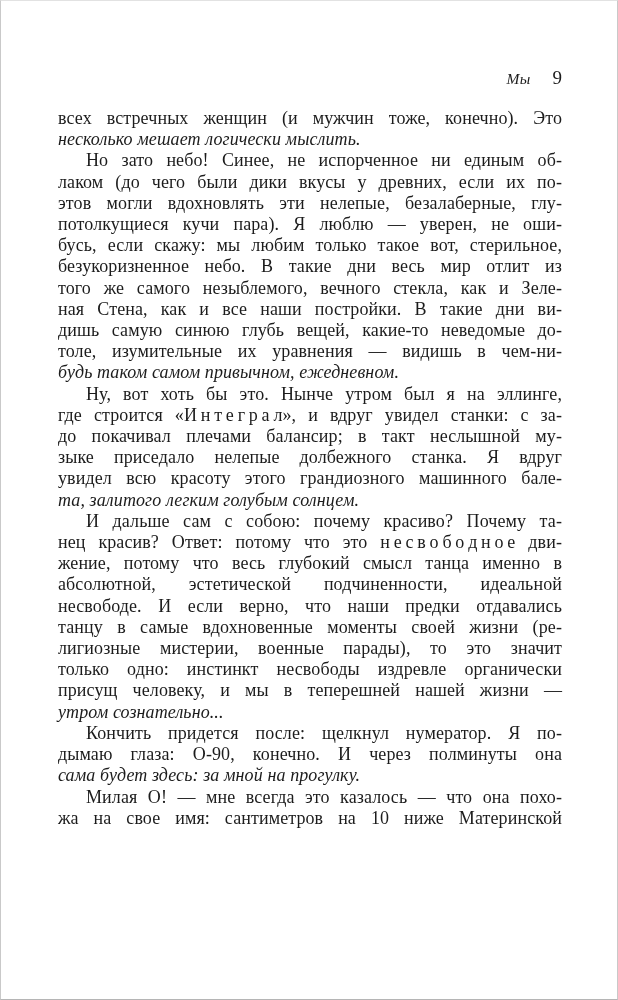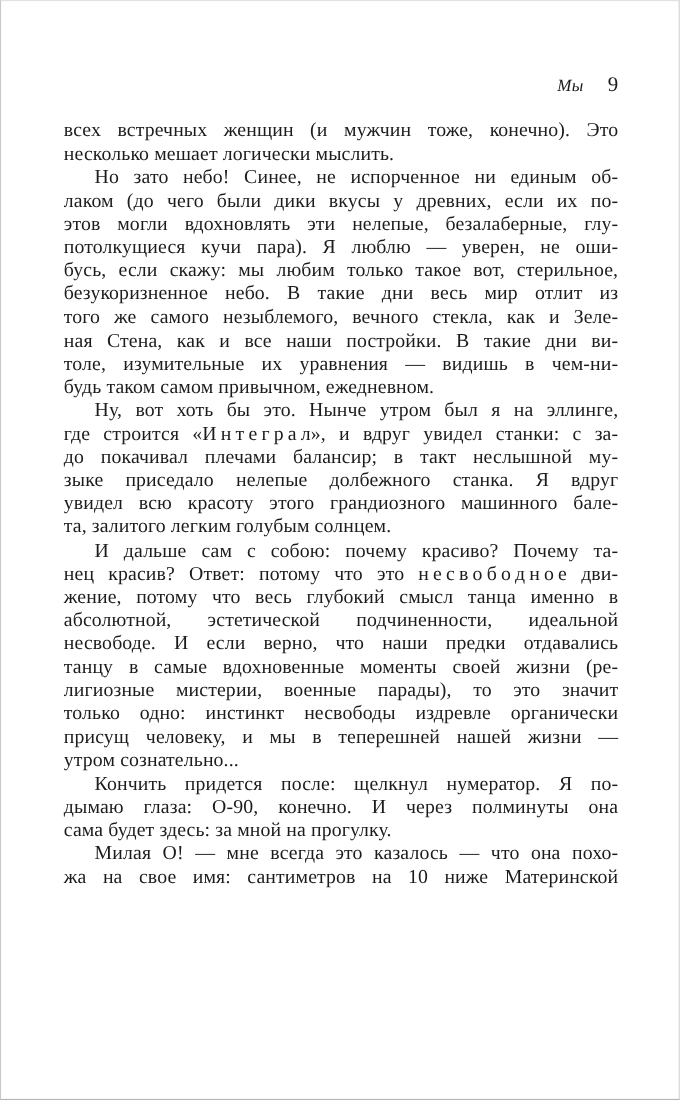--- a/index.html
+++ b/index.html
@@ -47,20 +47,21 @@
     font-size: 18px;
     line-height: 21.2px;
     letter-spacing: 0.1px;
   }
   .line {
     text-align: justify;
     text-align-last: justify;
   }
   .line.endline {
     text-align-last: left;
+    font-style: italic;
   }
   .line.indent {
     text-indent: 28px;
   }
 </style>
 </head>
 <body>
 
 <div class="page" style="color: rgb(28, 28, 28); background: rgb(255, 255, 255);">
   <div class="header">
@@ -74,20 +75,21 @@
       </div>
       <div>
         <div class="line indent">Но зато небо! Синее, не испорченное ни единым об-</div>
         <div class="line">лаком (до чего были дики вкусы у древних, если их по-</div>
         <div class="line">этов могли вдохновлять эти нелепые, безалаберные, глу-</div>
         <div class="line">потолкущиеся кучи пара). Я люблю — уверен, не оши-</div>
         <div class="line">бусь, если скажу: мы любим только такое вот, стерильное,</div>
         <div class="line">безукоризненное небо. В такие дни весь мир отлит из</div>
         <div class="line">того же самого незыблемого, вечного стекла, как и Зеле-</div>
         <div class="line">ная Стена, как и все наши постройки. В такие дни ви-</div>
+        <div class="line">дишь самую синюю глубь вещей, какие-то неведомые до-</div>
         <div class="line">толе, изумительные их уравнения — видишь в чем-ни-</div>
         <div class="line endline">будь таком самом привычном, ежедневном.</div>
       </div>
       <div>
         <div class="line indent">Ну, вот хоть бы это. Нынче утром был я на эллинге,</div>
         <div class="line">где строится «И н т е г р а л», и вдруг увидел станки: с за-</div>
         <div class="line">до покачивал плечами балансир; в такт неслышной му-</div>
         <div class="line">зыке приседало нелепые долбежного станка. Я вдруг</div>
         <div class="line">увидел всю красоту этого грандиозного машинного бале-</div>
         <div class="line endline">та, залитого легким голубым солнцем.</div>

